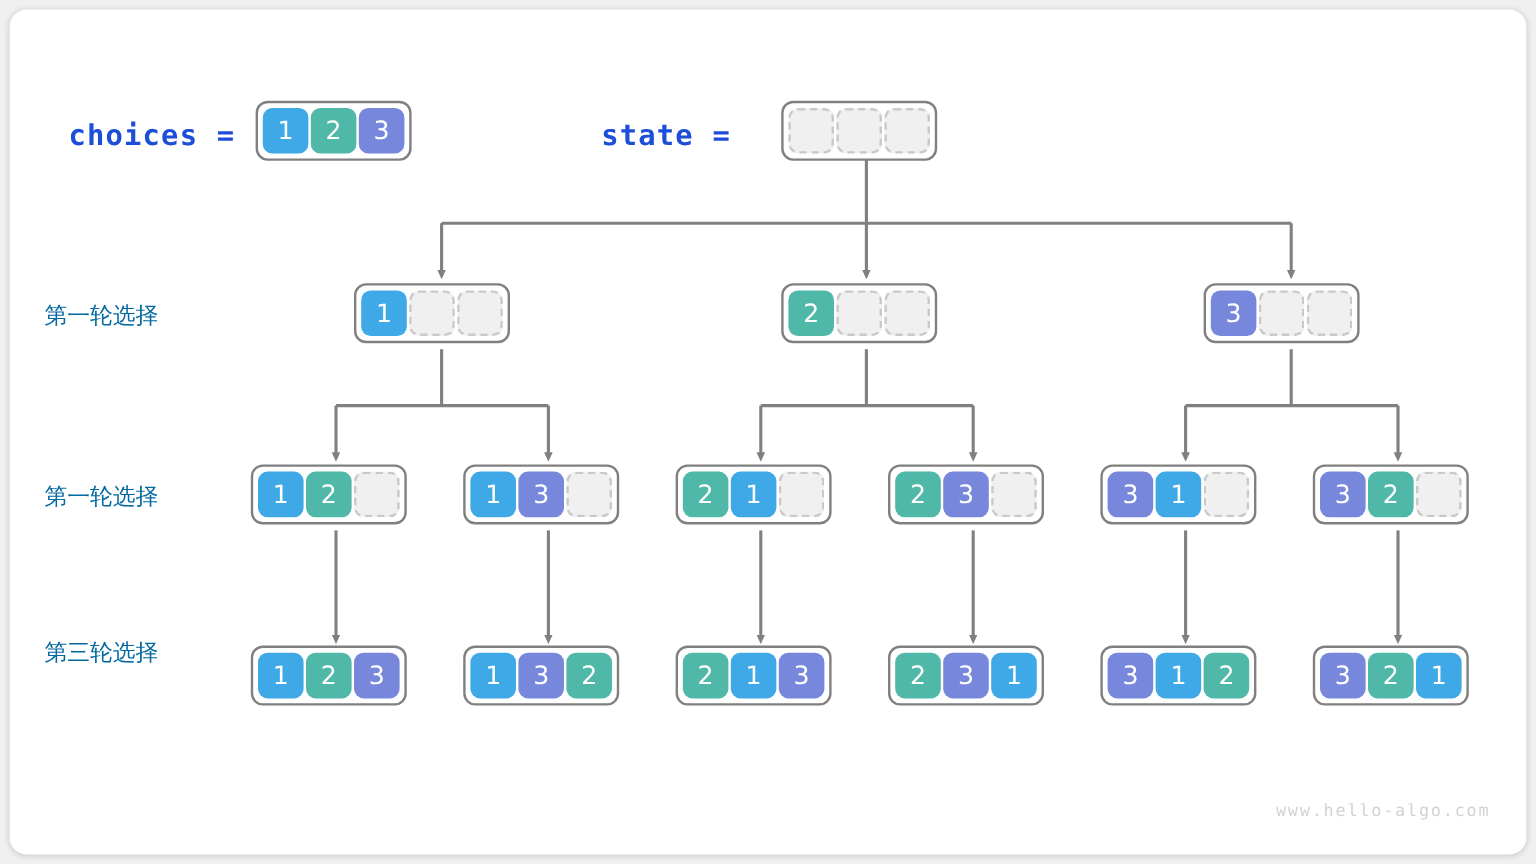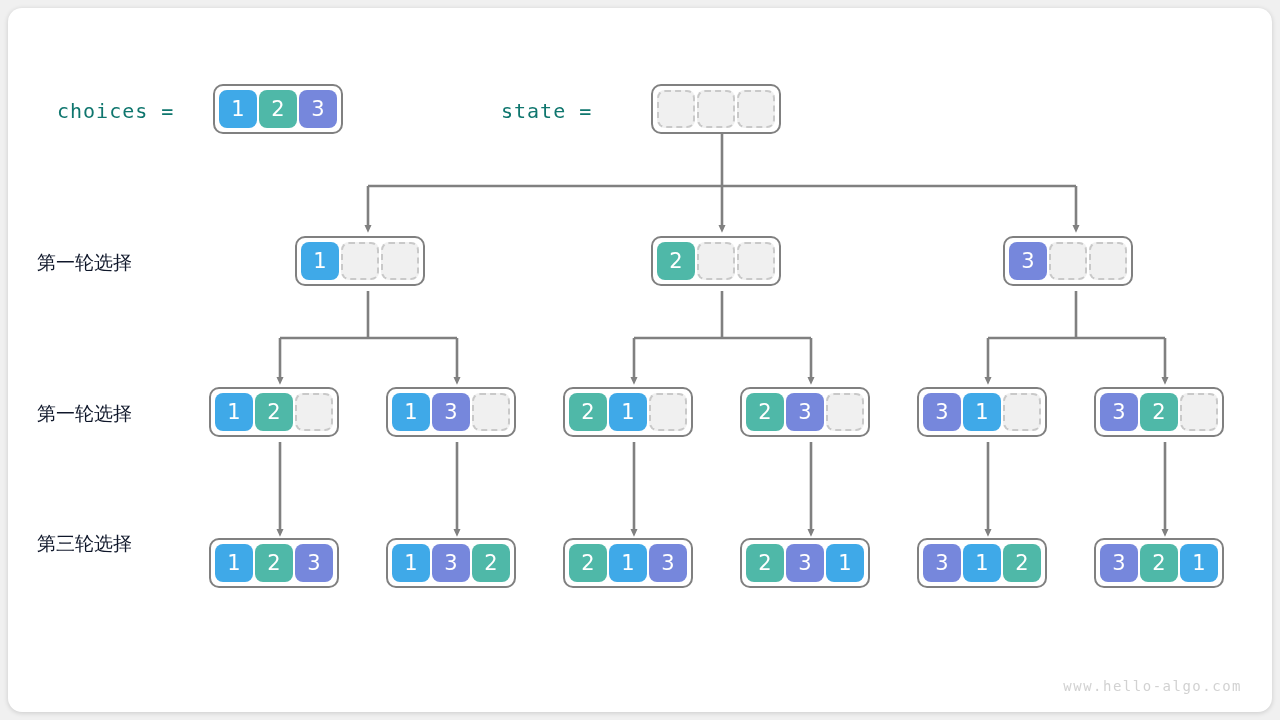--- a/index.html
+++ b/index.html
@@ -38,37 +38,37 @@
     left: 0; top: 0;
     width: 1280px;
     height: 720px;
     pointer-events: none;
   }
 
   
   .mono-label {
     position: absolute;
     font-family: "DejaVu Sans Mono", "Liberation Mono", monospace;
-    font-weight: normal;
-    font-size: 20px;
-    color: #0f766e;
+    font-weight: bold;
+    font-size: 24px;
+    color: #1d4ed8;
     white-space: nowrap;
     letter-spacing: 1px;
   }
   .row-label {
     position: absolute;
     font-family: "DejaVu Sans", "Liberation Sans", sans-serif;
     font-size: 19px;
-    color: #0f172a;
+    color: #0369a1;
     white-space: nowrap;
   }
   .watermark {
     position: absolute;
     right: 38px;
-    bottom: 26px;
+    bottom: 36px;
     font-family: "DejaVu Sans Mono", "Liberation Mono", monospace;
     font-size: 14px;
     color: #d2d2d2;
     letter-spacing: 1.5px;
     white-space: nowrap;
   }
 
   
   .array {
     position: absolute;

